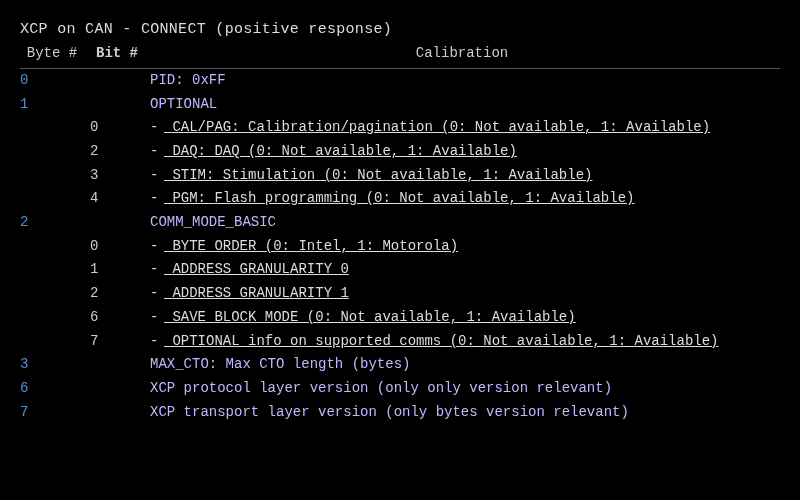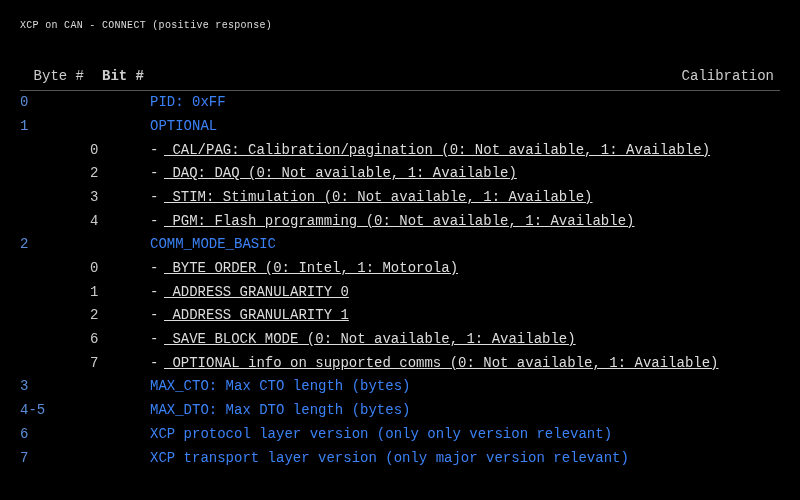--- a/index.html
+++ b/index.html
@@ -9,45 +9,44 @@
     font-family: "SF Mono", Menlo, Consolas, "Courier New", monospace;
     font-size: 14px;
     width: 800px;
     height: 500px;
     overflow: hidden;
     padding: 18px 20px;
     line-height: 1.55;
   }
   .title {
     color: #ddd;
-    font-size: 10px;
-    margin-bottom: 30px;
+    font-size: 15px;
     letter-spacing: 0.3px;
   }
   table {
     border-collapse: collapse;
     width: 100%;
   }
   th {
-    text-align: right;
+    text-align: center;
     font-weight: normal;
     color: #ccc;
     border-bottom: 1px solid #555;
     padding: 2px 6px 3px 0;
     font-size: 14px;
   }
   td {
     padding: 1px 6px 1px 0;
     vertical-align: top;
   }
   .col-byte { width: 70px; }
   .col-bit  { width: 60px; font-weight: bold; }
   .byte-num { color: #5a8dd8; }
   .bit-num  { color: #ccc; }
-  .desc-main { color: #3b82f6; }
+  .desc-main { color: #c4b5fd; }
   .desc-sub  { color: #ddd; text-decoration: underline; }
   .dash { color: #ddd; display: inline-block; width: 14px; }
 </style>
 </head>
 <body>
 
 <div class="title">XCP on CAN - CONNECT (positive response)</div>
 
 <table>
   <thead>
@@ -117,28 +116,23 @@
         <td class="byte-num"></td>
         <td class="bit-num">7</td>
         <td class="desc-sub"><span class="dash">-</span> OPTIONAL info on supported comms (0: Not available, 1: Available)</td>
       </tr>
       <tr>
         <td class="byte-num">3</td>
         <td class="bit-num"></td>
         <td class="desc-main">MAX_CTO: Max CTO length (bytes)</td>
       </tr>
       <tr>
-        <td class="byte-num">4-5</td>
-        <td class="bit-num"></td>
-        <td class="desc-main">MAX_DTO: Max DTO length (bytes)</td>
-      </tr>
-      <tr>
         <td class="byte-num">6</td>
         <td class="bit-num"></td>
         <td class="desc-main">XCP protocol layer version (only only version relevant)</td>
       </tr>
       <tr>
         <td class="byte-num">7</td>
         <td class="bit-num"></td>
-        <td class="desc-main">XCP transport layer version (only major version relevant)</td>
+        <td class="desc-main">XCP transport layer version (only bytes version relevant)</td>
       </tr>
     </tbody>
 </table>
 
 </body></html>

